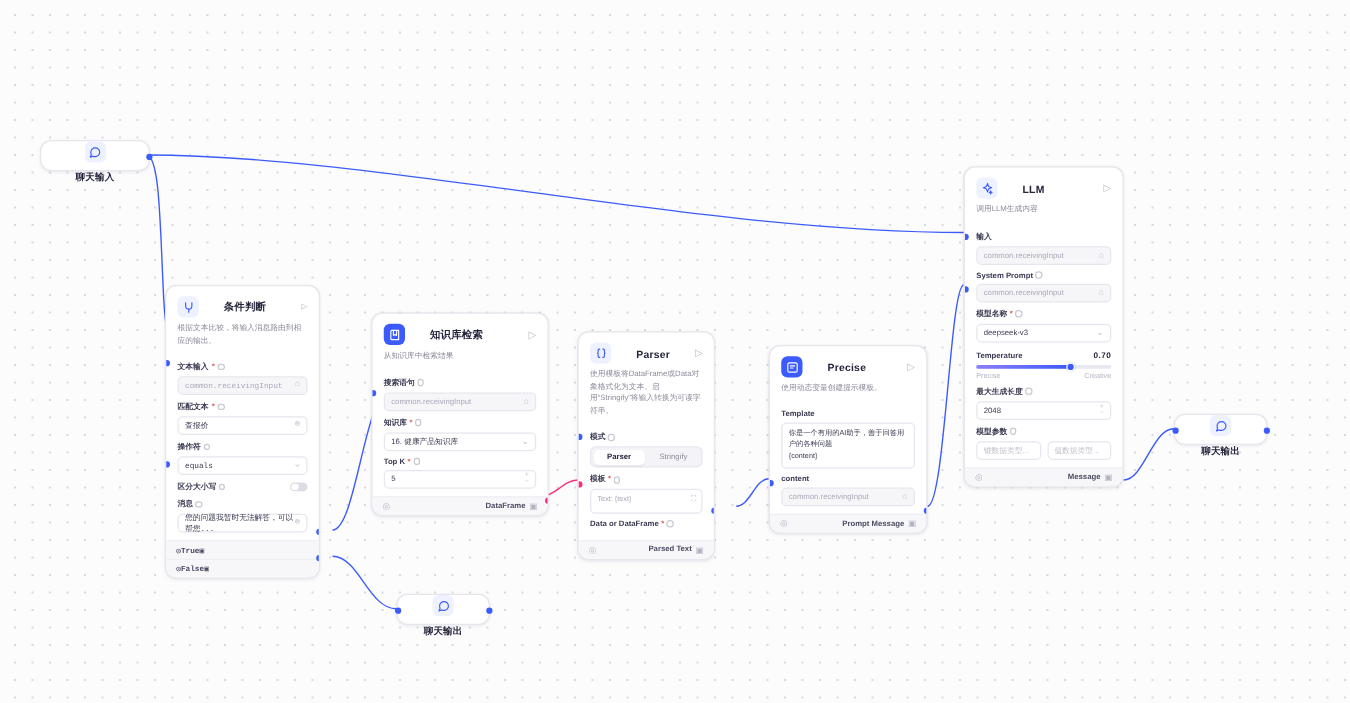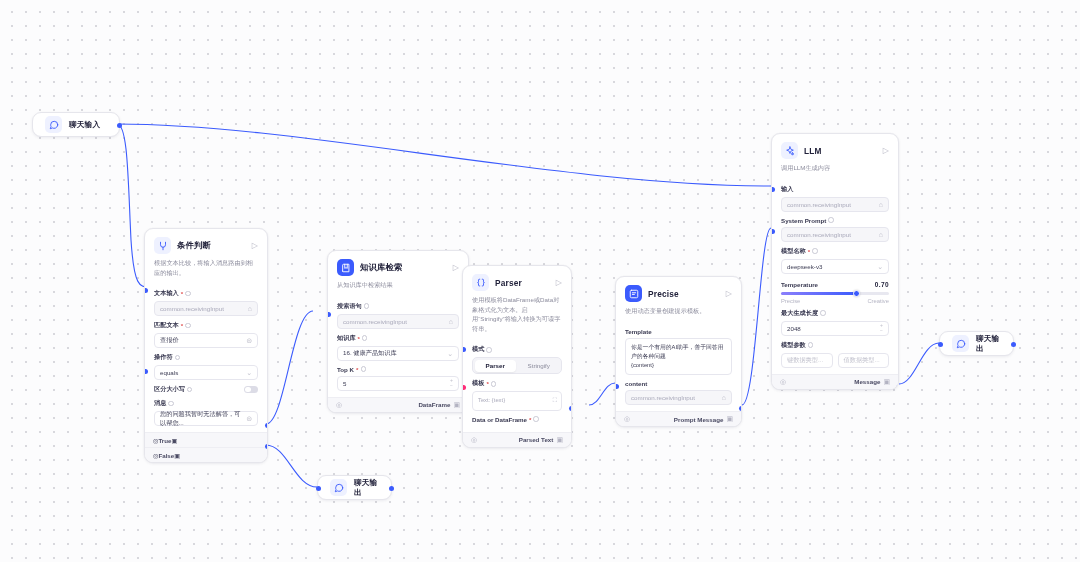--- a/index.html
+++ b/index.html
@@ -20,21 +20,21 @@
 
   .node {
     position: absolute;
     background: #fff;
     border: 1px solid #e6e6ec;
     border-radius: 9px;
     box-shadow: 0 1px 3px rgba(20,20,50,0.07), 0 0 0 0.5px rgba(20,20,50,0.02);
     overflow: hidden;
   }
   .node-head {
-    display: flex; align-items: center; gap: 6px;
+    display: flex; align-items: center; gap: 20px;
     padding: 8px 9px 4px 9px;
   }
   .nicon {
     width: 17px; height: 17px; border-radius: 5px;
     display: flex; align-items: center; justify-content: center;
     flex: 0 0 auto;
   }
   .nicon svg { display:block; }
   .ntitle { font-size: 8.3px; font-weight: bold; color: #22223b; letter-spacing: .2px; }
   .nplay { margin-left: auto; color: #b9b9c6; font-size: 8px; line-height: 1; }
@@ -93,21 +93,21 @@
 
   .stepper { margin-left:auto; display:flex; flex-direction:column; color:#c0c0cc; font-size:5px; line-height:1.1; }
 
   .kv { display:flex; gap:5px; }
   .kv .finput { flex:1; }
 
   
   .simple {
     position:absolute; background:#fff; border:1px solid #e6e6ec; border-radius: 9px;
     box-shadow: 0 1px 3px rgba(20,20,50,0.07);
-    display:flex; align-items:center; gap:7px; padding: 0 12px; height: 25px;
+    display:flex; align-items:center; gap:7px; padding: 0 12px; height: 25px; flex-direction: column;
   }
   .simple .ntitle { font-size: 7.6px; }
 </style>
 </head>
 <body>
 
 <div id="canvas">
 
   <svg id="edges" width="1080" height="562">
 
@@ -131,21 +131,21 @@
   <div class="simple" style="left:32px; top:112px; width:88px;">
     <span class="nicon" style="background:#eef1ff;">
       <svg width="10" height="10" viewBox="0 0 24 24" fill="none" stroke="#3b5bfd" stroke-width="2.2" stroke-linecap="round" stroke-linejoin="round">
           <path d="M21 11.5a8.38 8.38 0 0 1-9 8.4 8.5 8.5 0 0 1-3.8-.9L3 21l1.9-5.2A8.5 8.5 0 0 1 4 11.5a8.38 8.38 0 0 1 8.5-8.4 8.38 8.38 0 0 1 8.5 8.4z"></path>
         </svg>
     </span>
     <span class="ntitle">聊天输入</span>
     <span class="port r" style="top:10px;"></span>
   </div>
 
-  <div class="node" style="left:144px; top:228px; width:124px;">
+  <div class="node" style="left:132px; top:228px; width:124px;font-family:Liberation Mono, monospace;">
     <div class="node-head">
       <span class="nicon" style="background:#eef1ff;">
         <svg width="10" height="10" viewBox="0 0 24 24" fill="none" stroke="#3b5bfd" stroke-width="2.2" stroke-linecap="round">
             <path d="M6 3v6a6 6 0 0 0 6 6 6 6 0 0 0 6-6V3"></path>
             <path d="M12 15v6"></path>
           </svg>
       </span>
       <span class="ntitle">条件判断</span>
       <span class="nplay">▷</span>
     </div>
@@ -202,21 +202,21 @@
     <div class="rowline">
       <span class="lft">◎</span>
       <span class="rgt"><span>False</span><span class="chip">▣</span></span>
     </div>
     <span class="port l" style="top:59px;"></span>
     <span class="port l" style="top:140px;"></span>
     <span class="port r" style="top:194px;"></span>
     <span class="port r" style="top:215px;"></span>
   </div>
 
-  <div class="node" style="left:327px; top:250px; width:142px;">
+  <div class="node" style="left:297px; top:250px; width:142px;">
     <div class="node-head">
       <span class="nicon" style="background:#3b5bfd;">
         <svg width="10" height="10" viewBox="0 0 24 24" fill="none" stroke="#fff" stroke-width="2.2" stroke-linecap="round" stroke-linejoin="round">
             <path d="M4 19.5V5a2 2 0 0 1 2-2h13v18H6a2 2 0 0 1-2-1.5z"></path>
             <path d="M9 3v10l3-2 3 2V3"></path>
           </svg>
       </span>
       <span class="ntitle">知识库检索</span>
       <span class="nplay">▷</span>
     </div>

